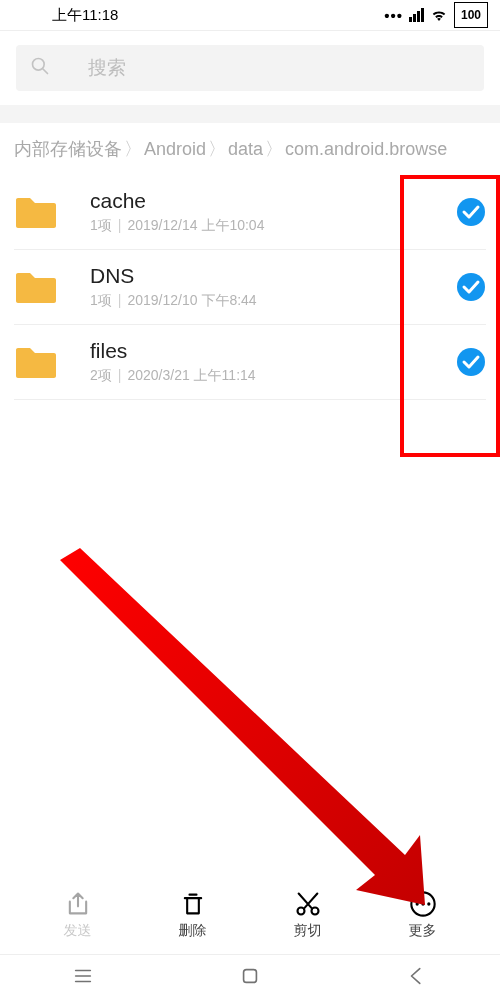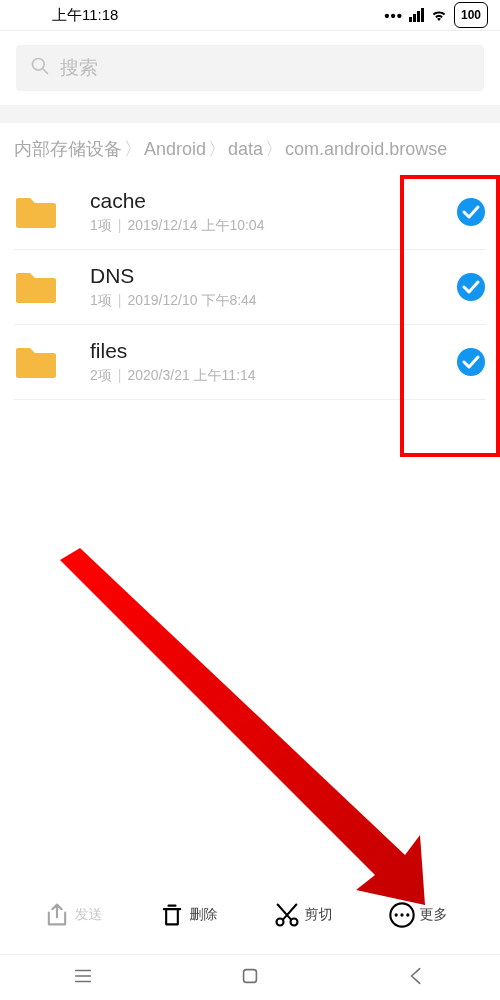--- a/index.html
+++ b/index.html
@@ -9,35 +9,35 @@
   
   .status-bar { height: 30px; display: flex; align-items: center; justify-content: space-between; padding: 0 12px; font-size: 15px; }
   .status-left { font-weight: 500; margin-left: 40px; }
   .status-right { display: flex; align-items: center; gap: 6px; }
   .dots::before { content: "•••"; letter-spacing: 1px; font-weight: bold; }
   .signal { display: inline-flex; align-items: flex-end; gap: 1px; }
   .signal i { width: 3px; background: #000; display: inline-block; }
   .signal i:nth-child(1){height:5px}.signal i:nth-child(2){height:8px}.signal i:nth-child(3){height:11px}.signal i:nth-child(4){height:14px}
   .wifi { width: 18px; height: 14px; position: relative; }
   .wifi svg { width: 18px; height: 14px; }
-  .battery { border: 1.5px solid #000; border-radius: 6px; padding: 4px 6px; font-size: 12px; font-weight: bold; line-height: 16px; }
+  .battery { border: 1.5px solid #000; border-radius: 0; padding: 4px 6px; font-size: 12px; font-weight: bold; line-height: 16px; }
 
   
   .header { height: 60px; display: flex; align-items: center; justify-content: space-between; padding: 0 20px; }
   .close-x svg { width: 26px; height: 26px; }
   .header-title { font-size: 21px; font-weight: 500; }
   .select-list svg { width: 30px; height: 26px; }
 
   .divider-thin { height: 1px; background: #eee; }
 
   
   .search-wrap { padding: 14px 16px 14px 16px; background:#fff;}
   .search-box { background: #f3f3f3; border-radius: 4px; height: 46px; display: flex; align-items: center; padding: 0 14px; gap: 10px; }
   .search-box svg { width: 20px; height: 20px; opacity: .45; }
-  .search-input { border: none; background: transparent; font-size: 19px; color: #333; outline: none; flex: 1; }
+  .search-input { border: none; background: transparent; font-size: 19px; color: #333; outline: none; flex: 1; margin-left: 28px; }
   .search-input::placeholder { color: #bdbdbd; }
 
   .gray-gap { height: 18px; background: #f4f4f4; }
 
   
   .breadcrumbs { padding: 14px 14px; font-size: 18px; color: #a9a9a9; white-space: nowrap; overflow: hidden; }
   .breadcrumbs .sep { color: #c8c8c8; padding: 0 2px; }
 
   
   .file-list { padding: 0 14px; position: relative; }
@@ -49,21 +49,21 @@
   .file-sub { font-size: 14px; color: #b4b4b4; }
   .file-sub .bar { padding: 0 6px; color: #d0d0d0; }
   .check { width: 30px; height: 30px; flex-shrink: 0; }
   .check svg { width: 30px; height: 30px; }
 
   
   .red-box { position: absolute; border: 4px solid #ff0000; right: 0px; top: 0px; width: 100px; height: 282px; pointer-events: none; }
 
   
   .action-bar { position: absolute; bottom: 46px; left: 0; right: 0; height: 78px; display: flex; justify-content: space-around; align-items: center; padding: 0 20px; }
-  .action-btn { display: flex; flex-direction: row; align-items: center; gap: 4px; width: 70px; }
+  .action-btn { display: flex; flex-direction: column; align-items: center; gap: 4px; width: 70px; }
   .action-btn svg { width: 28px; height: 28px; }
   .action-label { font-size: 14px; color: #444; }
   .action-btn.disabled .action-label { color: #c9c9c9; }
   .action-btn.disabled svg { opacity: .35; }
 
   
   .nav-bar { position: absolute; bottom: 0; left: 0; right: 0; height: 46px; display: flex; justify-content: space-around; align-items: center; border-top: 1px solid #eee; }
   .nav-bar svg { width: 22px; height: 22px; opacity: .55; }
 
   

